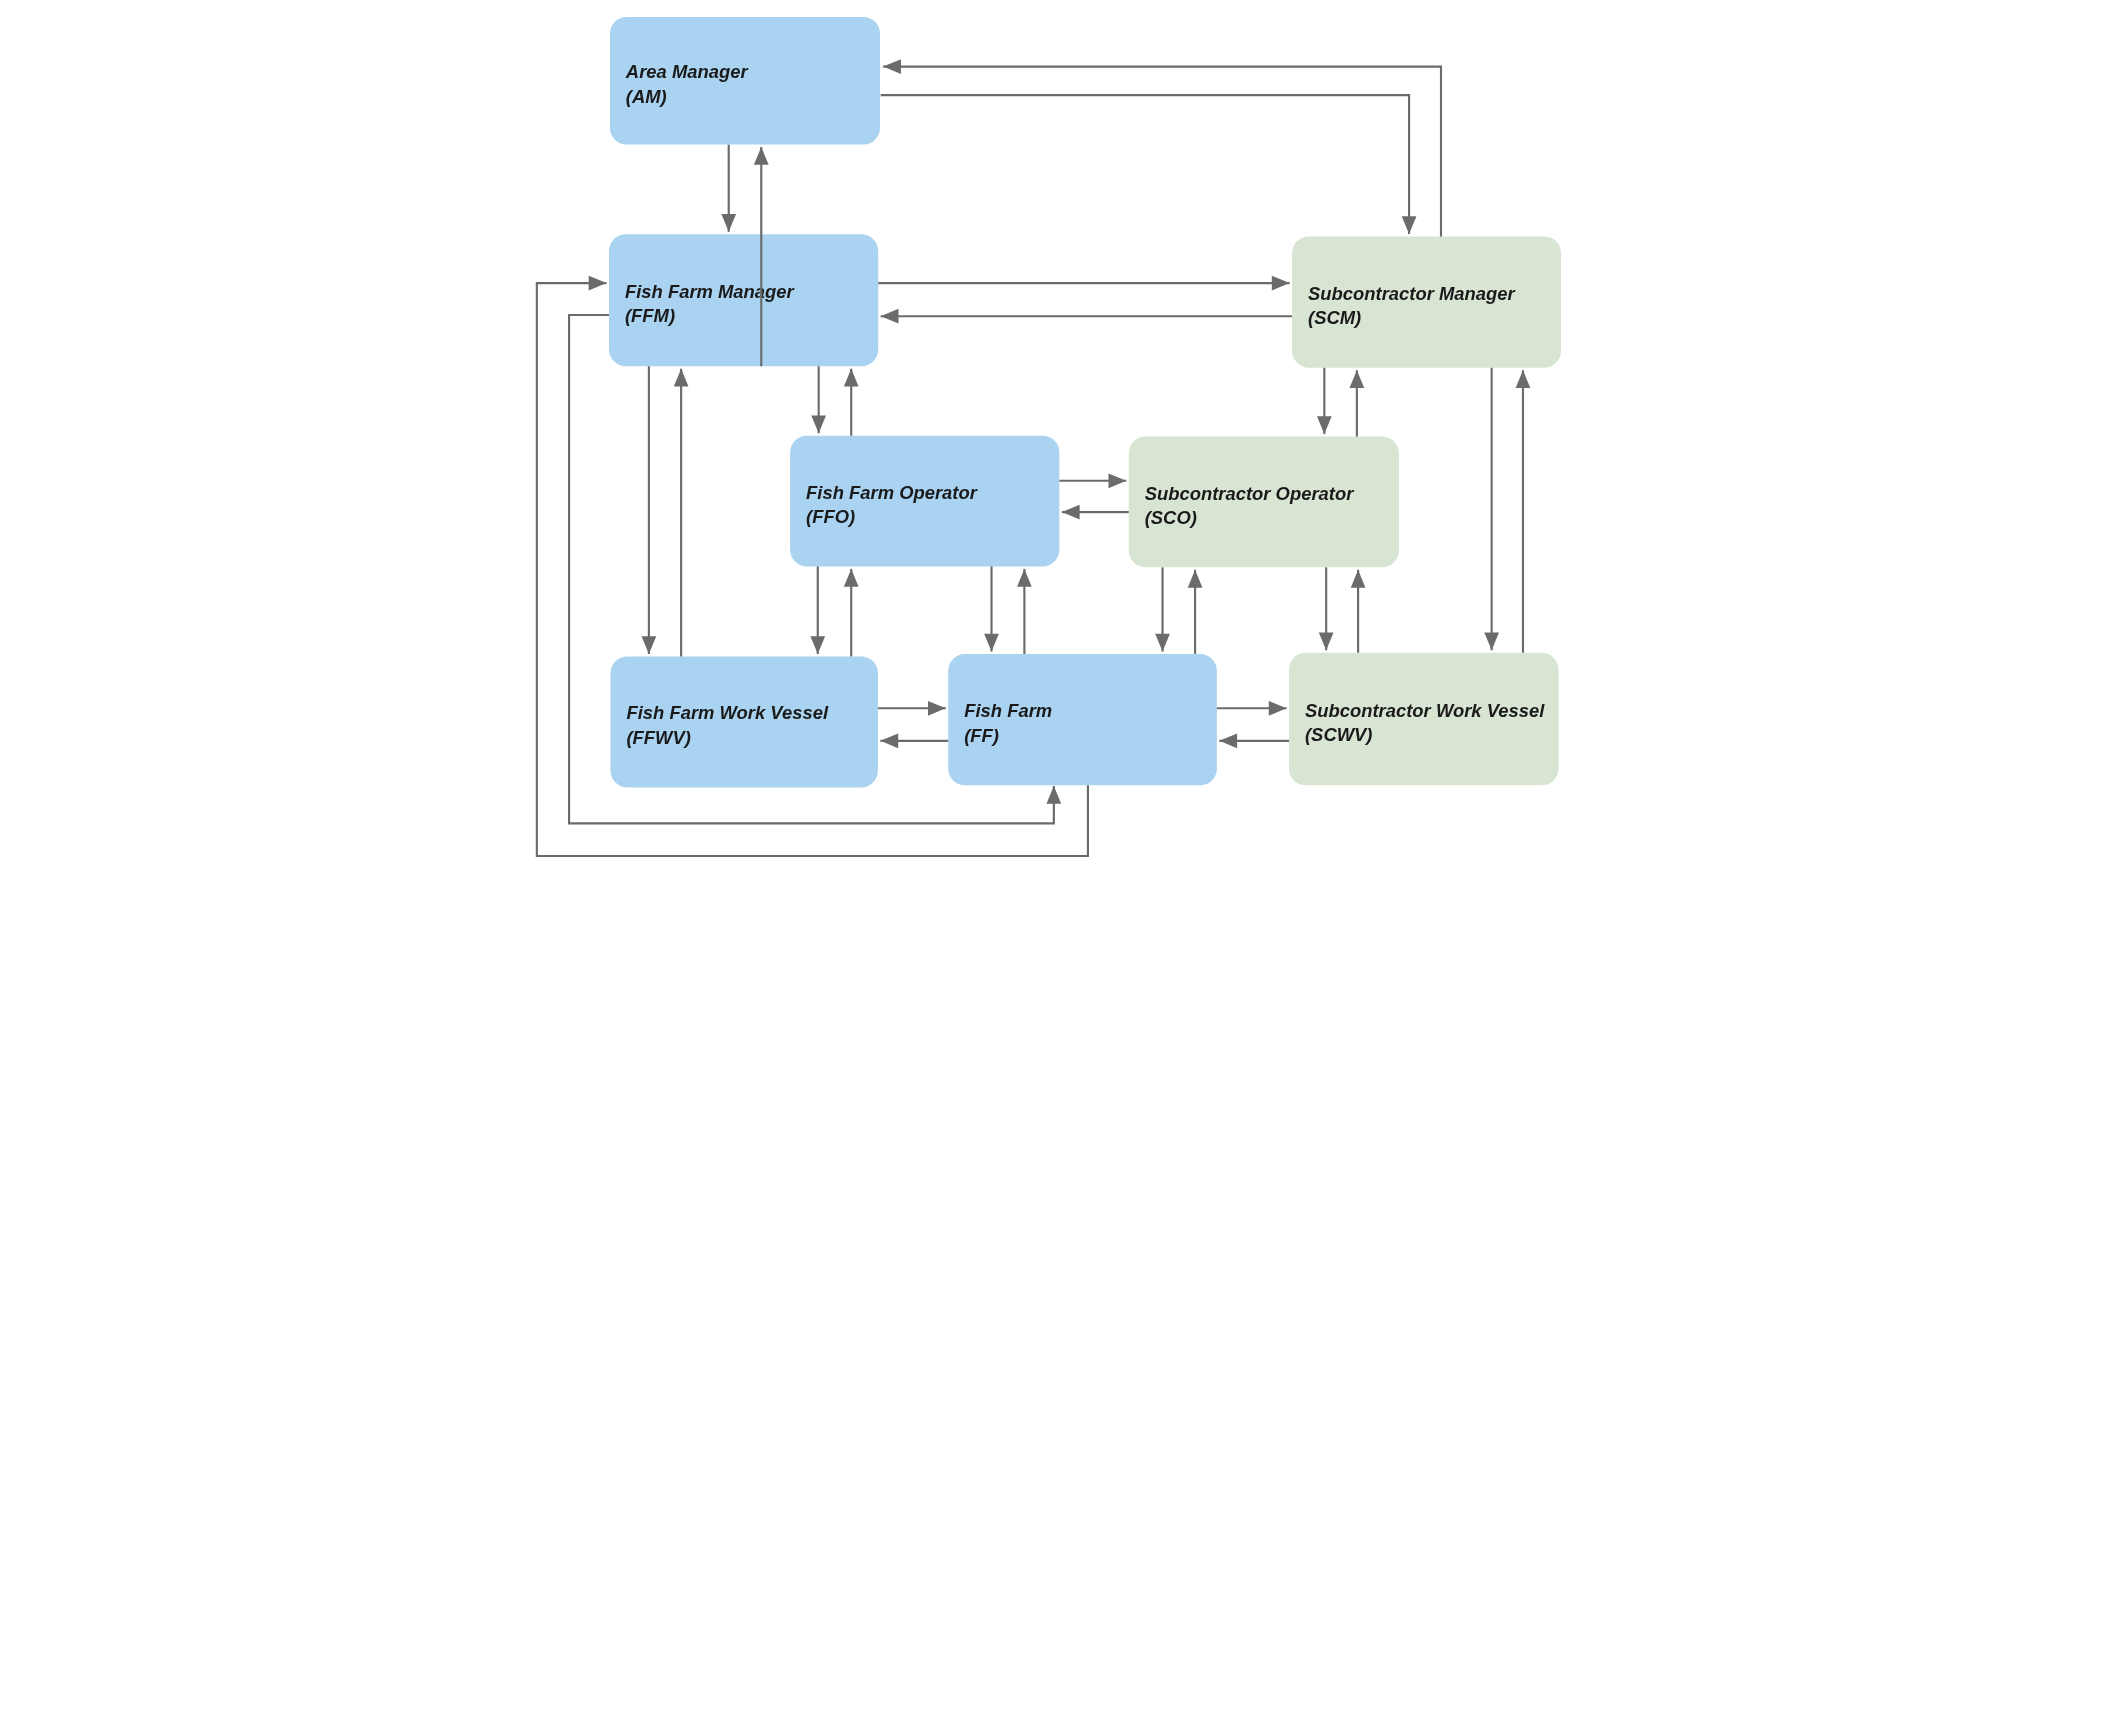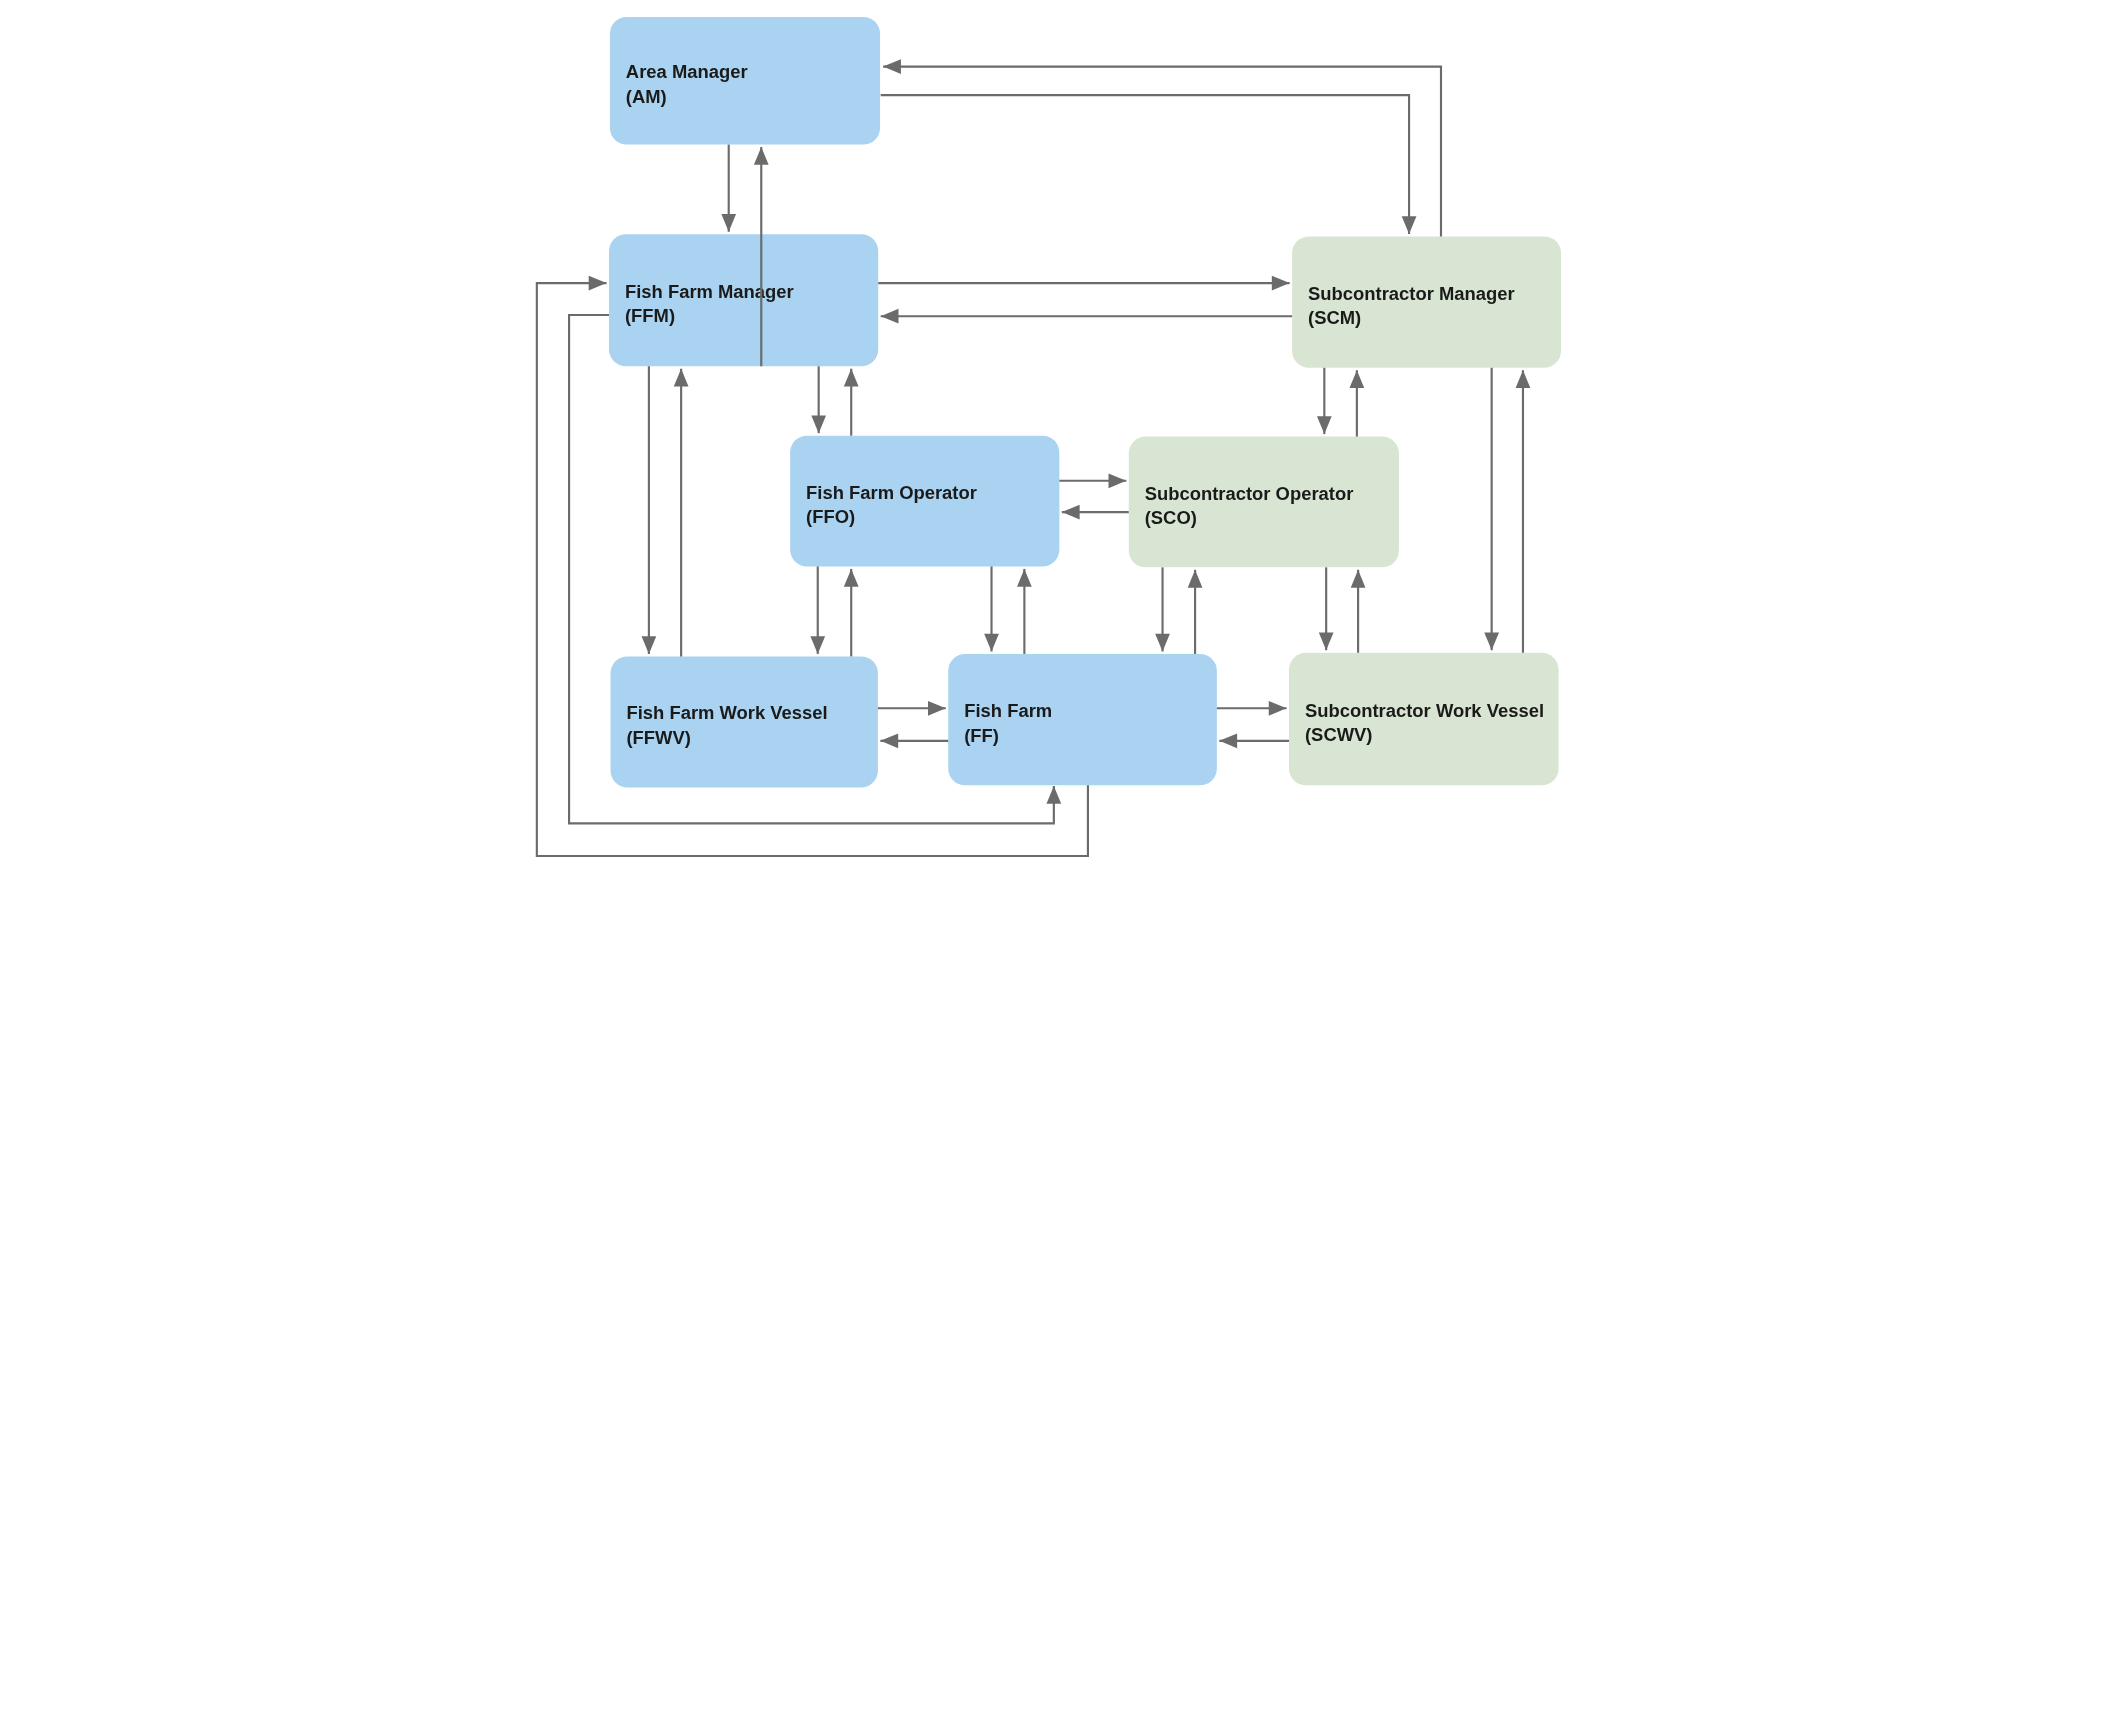--- a/index.html
+++ b/index.html
@@ -5,20 +5,21 @@
   html, body {
     margin: 0;
     padding: 0;
     background: var(--bg, #ffffff);
     font-family: "Liberation Sans", sans-serif;
   }
   .figure-wrap {
     width: 100%;
     max-width: 1054px;
     margin: 0 auto;
+    font-style: italic;
   }
   svg {
     display: block;
     width: 100%;
     height: auto;
   }
   .node-rect { stroke: none; }
   .node-rect.blue  { fill: var(--node-blue,  #A9D3F0); }
   .node-rect.green { fill: var(--node-green, #D9E5D3); }
   .node-label {

